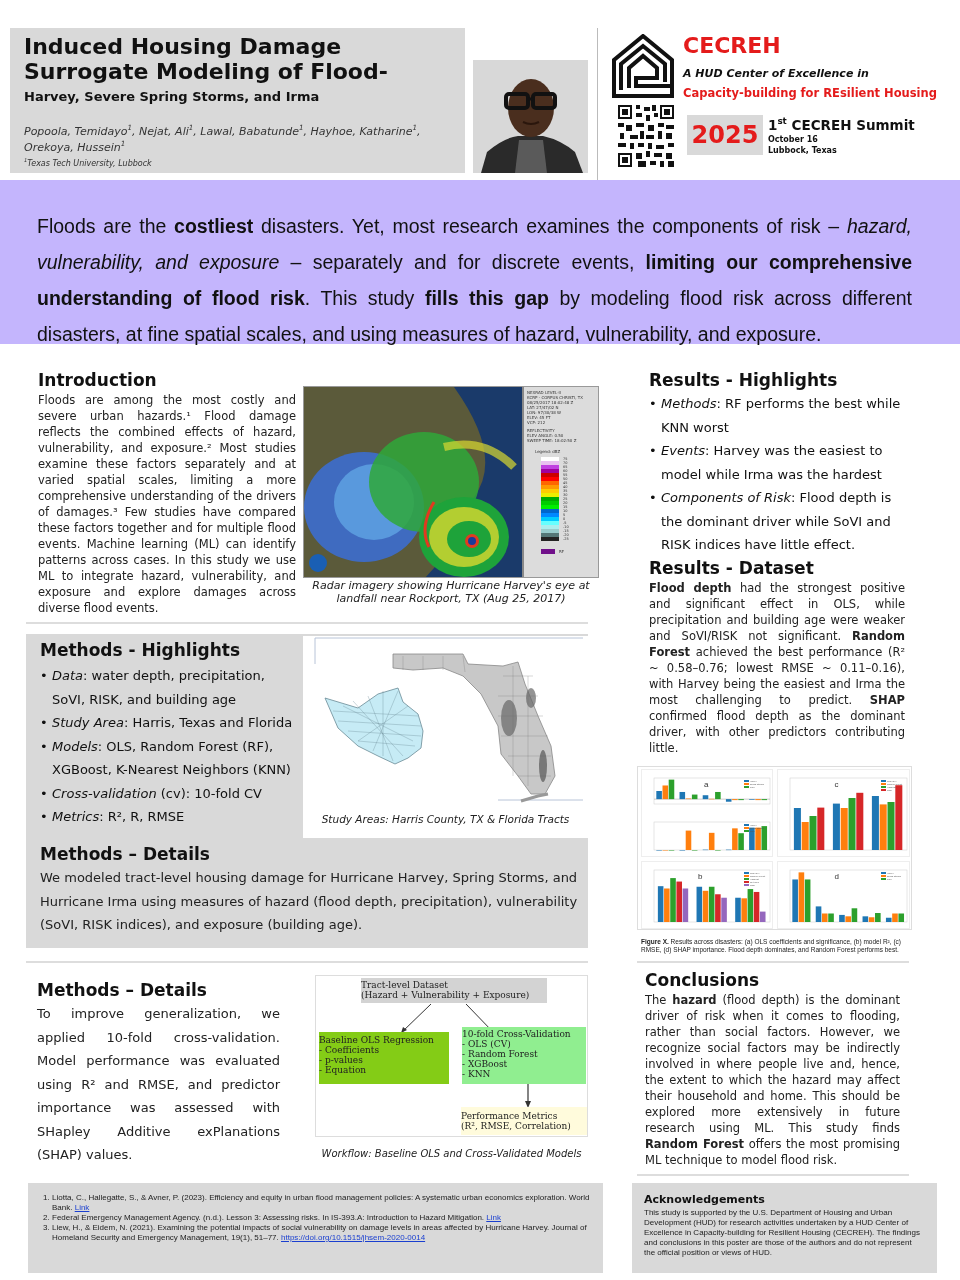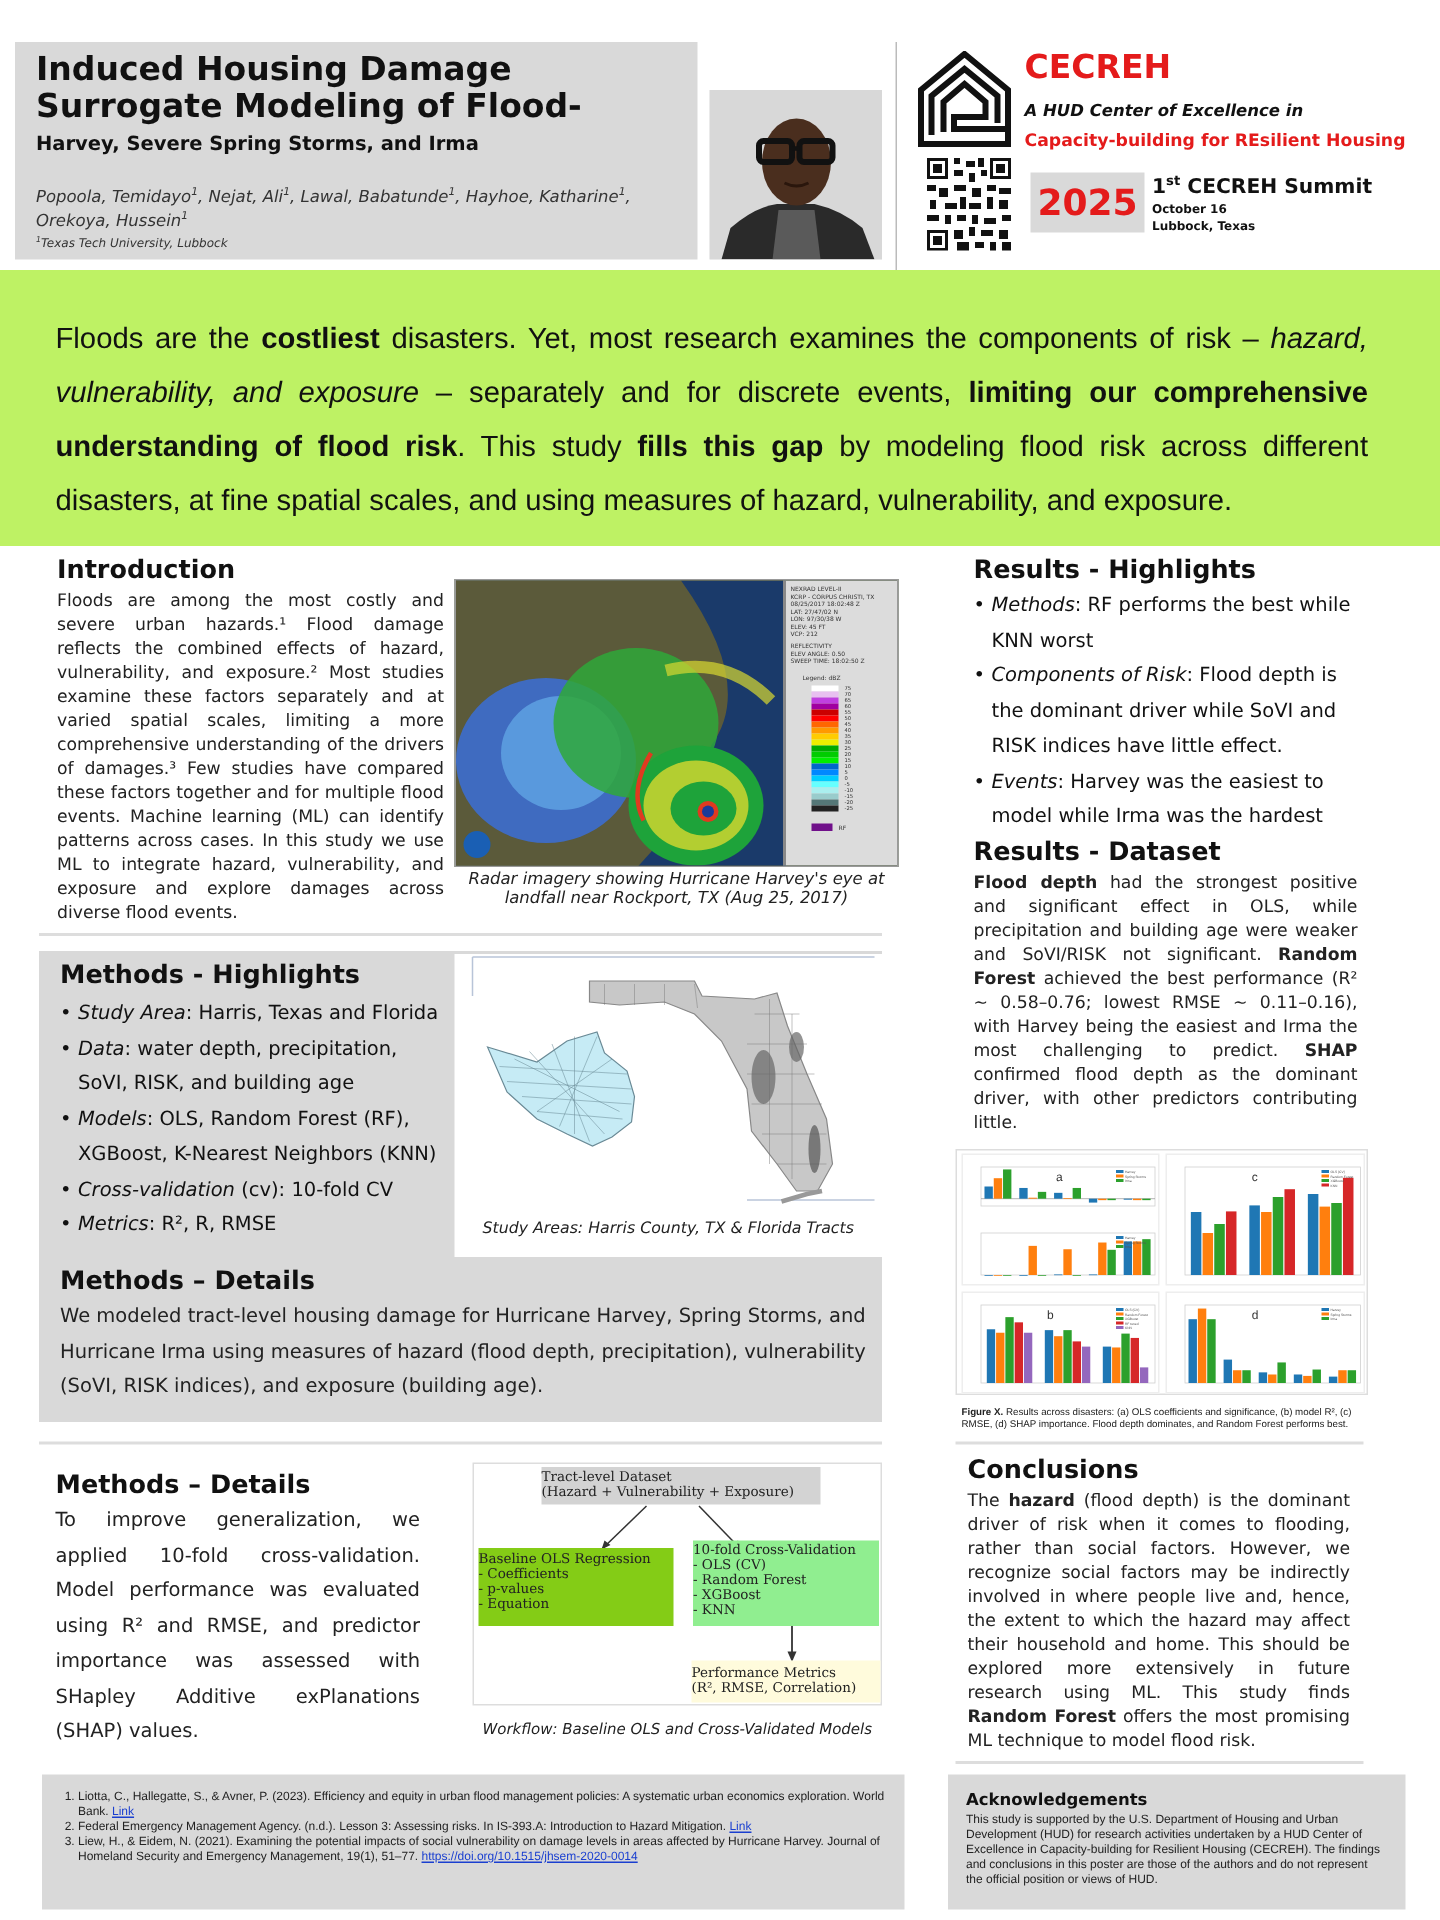--- a/index.html
+++ b/index.html
@@ -14,21 +14,21 @@
 .photo{left:473px;top:60px;width:115px;height:113px;background:#dcdcdc;overflow:hidden}
 .vdivider{left:597px;top:28px;width:1px;height:152px;background:#bbb}
 .logo-house{left:612px;top:34px;width:62px;height:64px}
 .cecreh{left:683px;top:33px;font-weight:bold;font-size:22px;color:#e41b1b}
 .hud1{left:683px;top:67px;font-style:italic;font-size:11px;font-weight:bold;color:#111}
 .hud2{left:683px;top:86px;font-size:11.5px;font-weight:bold;color:#e41b1b}
 .qr{left:618px;top:105px;width:56px;height:62px}
 .yearbox{left:687px;top:115px;width:76px;height:40px;background:#d9d9d9;text-align:center;font-weight:bold;font-size:24px;color:#e41b1b;line-height:40px}
 .summit{left:768px;top:116px;font-weight:bold;font-size:13.5px}
 .summit-sub{left:768px;top:134px;font-weight:bold;font-size:8px;line-height:11px}
-.banner{left:0;top:180px;width:960px;height:184px;background:#bef264;padding:28px 48px 0 37px}
+.banner{left:0;top:180px;width:960px;height:164px;background:#c4b5fd;padding:28px 48px 0 37px}
 .banner p{font-family:"Liberation Sans",sans-serif;font-size:19.5px;line-height:36px;text-align:justify;color:#111}
 h2{font-family:"DejaVu Sans",sans-serif;font-weight:bold;font-size:17px;color:#111}
 .body-text{font-size:11.5px;line-height:16px;text-align:justify;color:#222}
 .intro{left:38px;top:370px;width:258px}
 .radar{left:303px;top:386px;width:296px;height:192px;background:#3a4a2e;border:1px solid #999;overflow:hidden}
 .radar-legend{position:absolute;right:0;top:0;width:76px;height:100%;background:#dcdcdc;border-left:2px solid #888;padding:3px;font-size:4px;color:#333;line-height:5px}
 .caption{font-style:italic;font-size:11px;color:#222;text-align:center}
 .divider-line{height:2px;background:#ddd}
 .methods-box{left:26px;top:634px;width:562px;height:314px;background:#d9d9d9}
 .methods-hl{left:40px;top:640px;width:260px}
@@ -279,22 +279,22 @@
   <div>Radar imagery showing Hurricane Harvey's eye at</div>
   <div>landfall near Rockport, TX (Aug 25, 2017)</div>
 </div>
 
 <div class="abs divider-line" style="left:26px;top:622px;width:562px"></div>
 
 <div class="abs methods-box"></div>
 <div class="abs methods-hl">
   <h2>Methods - Highlights</h2>
   <ul class="bul" id="methods-list">
+      <li><i>Data</i><span>: water depth, precipitation, SoVI, RISK, and building age</span></li>
       <li><i>Study Area</i><span>: Harris, Texas and Florida</span></li>
-      <li><i>Data</i><span>: water depth, precipitation, SoVI, RISK, and building age</span></li>
       <li><i>Models</i><span>: OLS, Random Forest (RF), XGBoost, K-Nearest Neighbors (KNN)</span></li>
       <li><i>Cross-validation</i><span> (cv): 10-fold CV</span></li>
       <li><i>Metrics</i><span>: R², R, RMSE</span></li>
     </ul>
 </div>
 
 <div class="abs map-box">
   <svg width="285" height="175" viewBox="0 0 285 175">
     <line x1="12" y1="2" x2="280" y2="2" stroke="#b8c4d8"></line>
     <line x1="12" y1="2" x2="12" y2="28" stroke="#b8c4d8"></line>
@@ -357,22 +357,22 @@
       <div>Performance Metrics</div>
       <div>(R², RMSE, Correlation)</div>
     </div>
 </div>
 <div class="abs caption" style="left:315px;top:1148px;width:273px;font-size:10px">Workflow: Baseline OLS and Cross-Validated Models</div>
 
 <div class="abs results">
   <h2>Results - Highlights</h2>
   <ul class="bul" id="results-list" style="margin-top:2px">
       <li><i>Methods</i><span>: RF performs the best while KNN worst</span></li>
+      <li><i>Events</i><span>: Harvey was the easiest to model while Irma was the hardest</span></li>
       <li><i>Components of Risk</i><span>: Flood depth is the dominant driver while SoVI and RISK indices have little effect.</span></li>
-      <li><i>Events</i><span>: Harvey was the easiest to model while Irma was the hardest</span></li>
     </ul>
   <h2 style="margin-top:1px">Results - Dataset</h2>
   <p class="body-text" id="results-details" style="margin-top:2px"><b>Flood depth</b><span> had the strongest positive and significant effect in OLS, while precipitation and building age were weaker and SoVI/RISK not significant. </span><b>Random Forest</b><span> achieved the best performance (R² ~ 0.58–0.76; lowest RMSE ~ 0.11–0.16), with Harvey being the easiest and Irma the most challenging to predict. </span><b>SHAP</b><span> confirmed flood depth as the dominant driver, with other predictors contributing little.</span></p>
 </div>
 
 <div class="abs charts">
   <div class="chart-panel" style="left:3px;top:2px;width:132px;height:88px">
     <svg id="chart-a1" width="132" height="42" style="position:absolute;left:0;top:0">
         <rect x="12" y="8" width="116" height="26" fill="none" stroke="#ccc" stroke-width="0.5"></rect>
         <line x1="12" x2="128" y1="29.125" y2="29.125" stroke="#999" stroke-width="0.5"></line>

